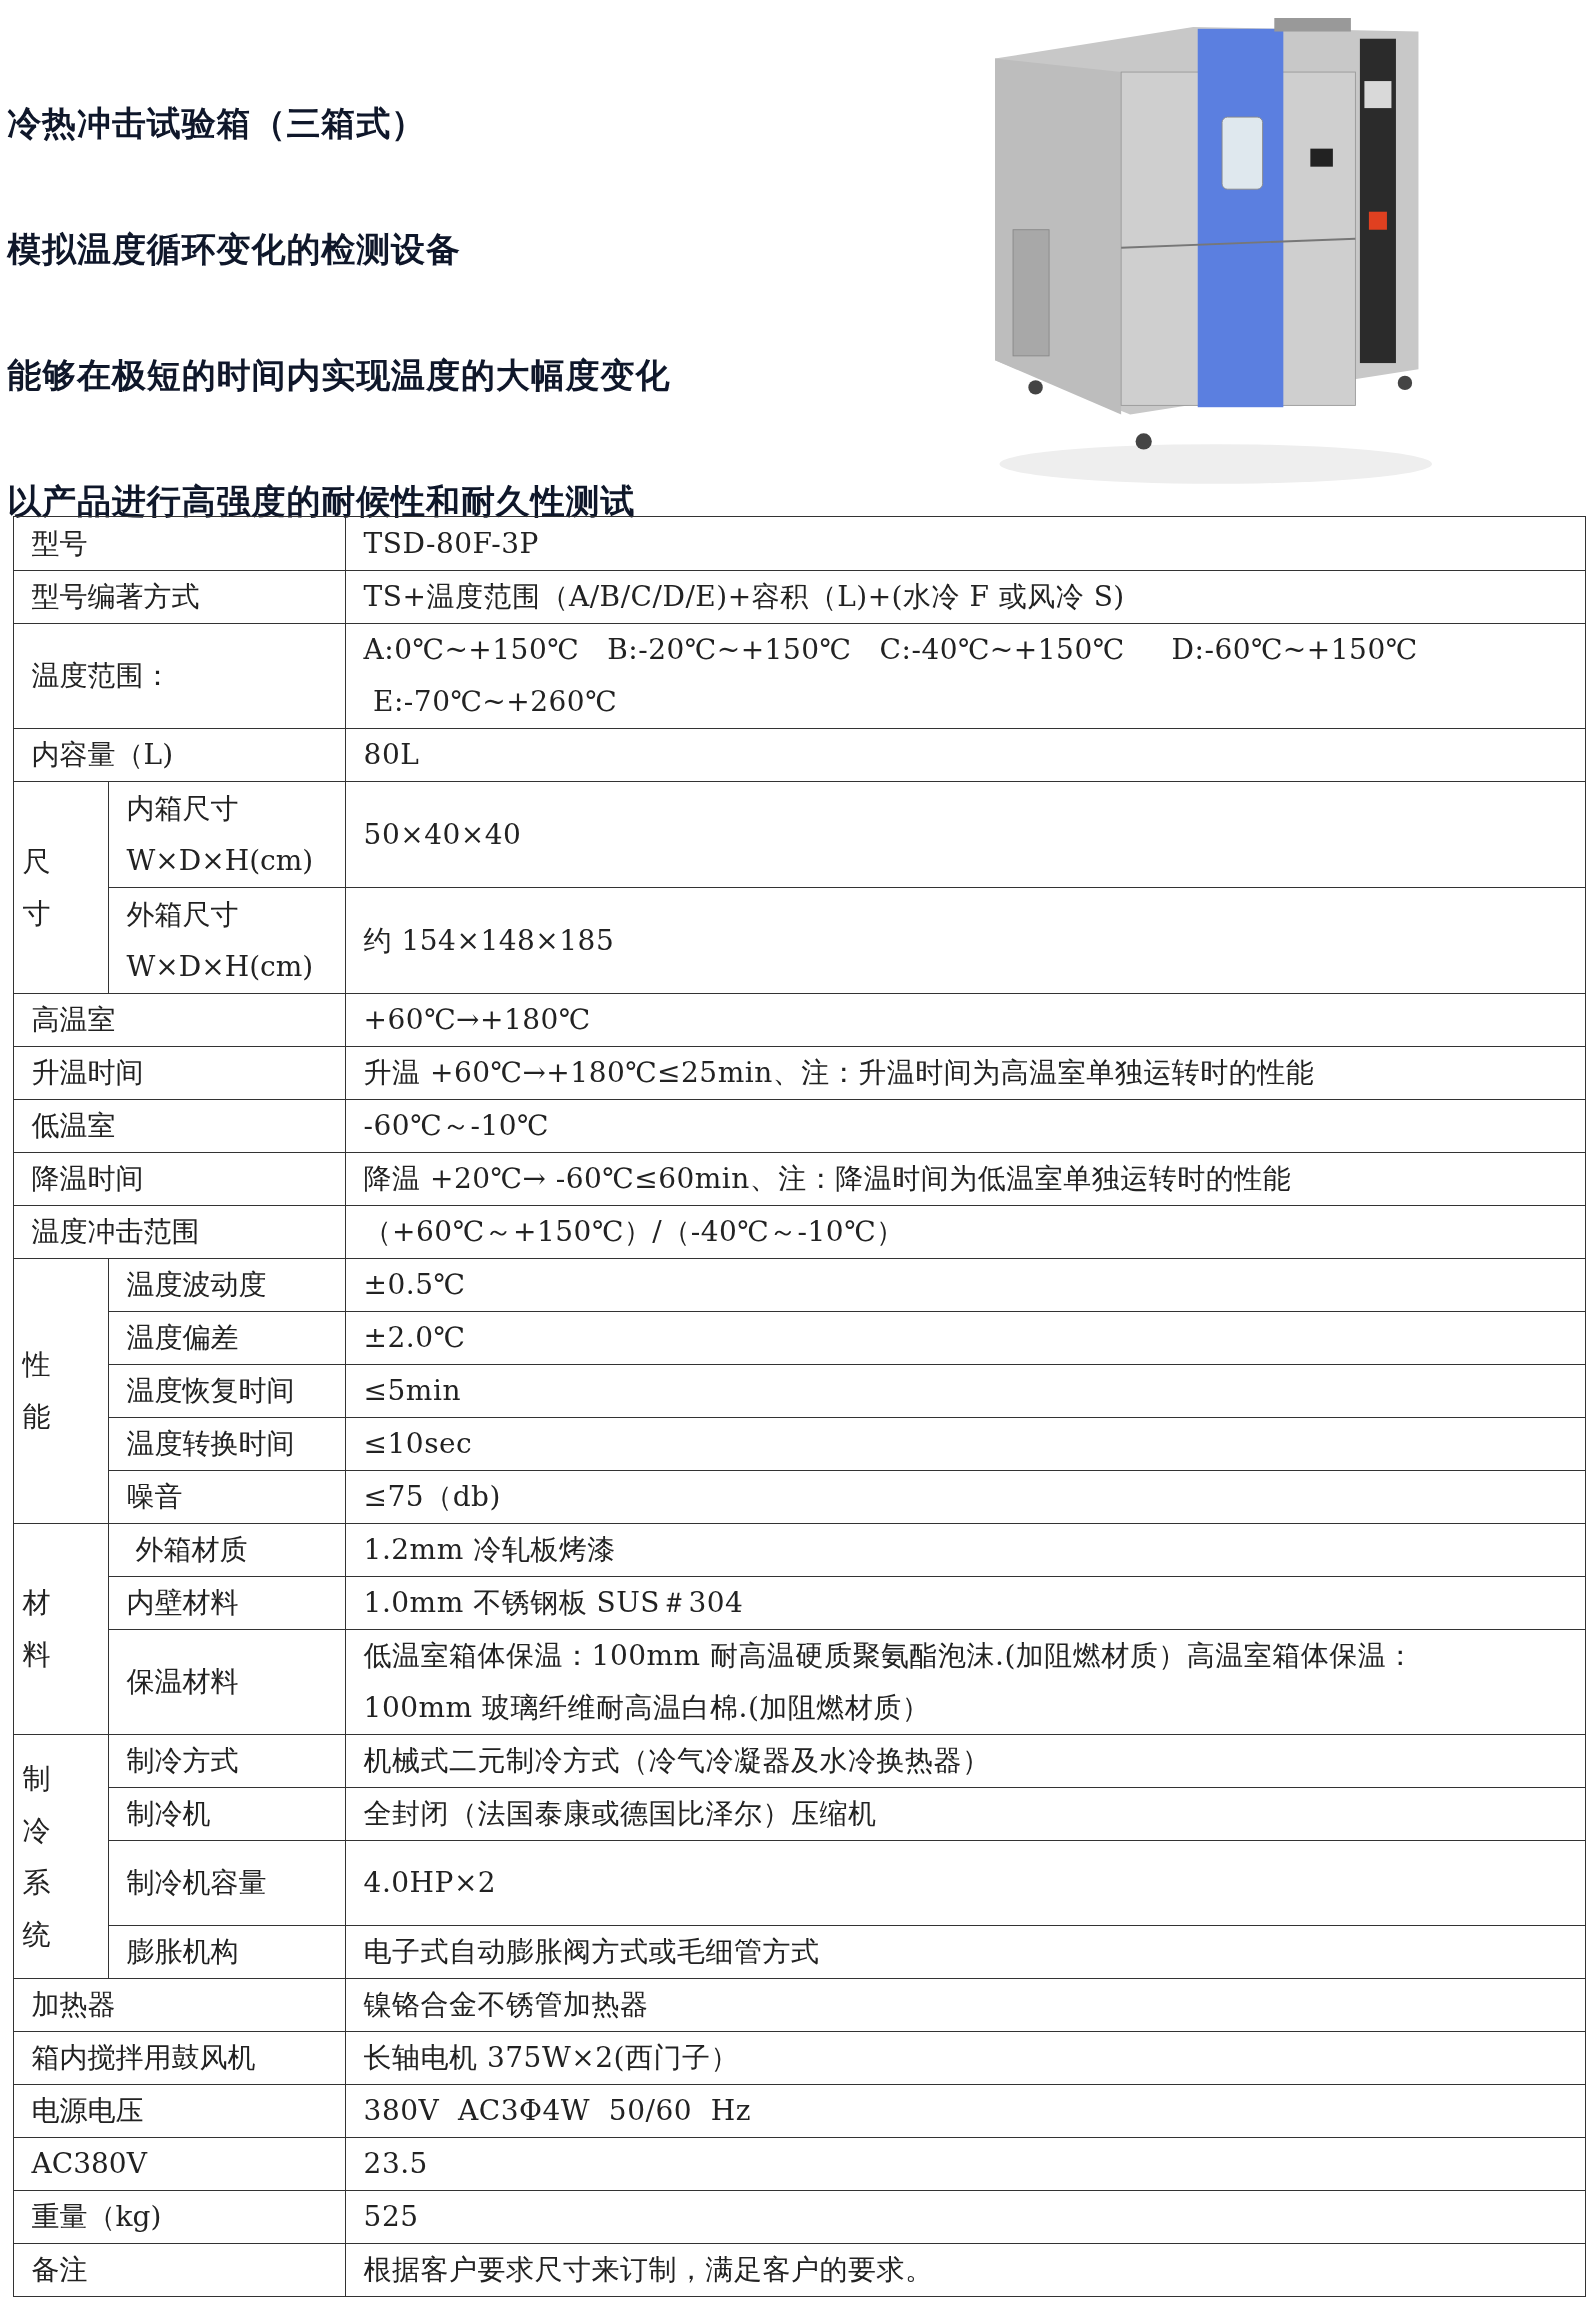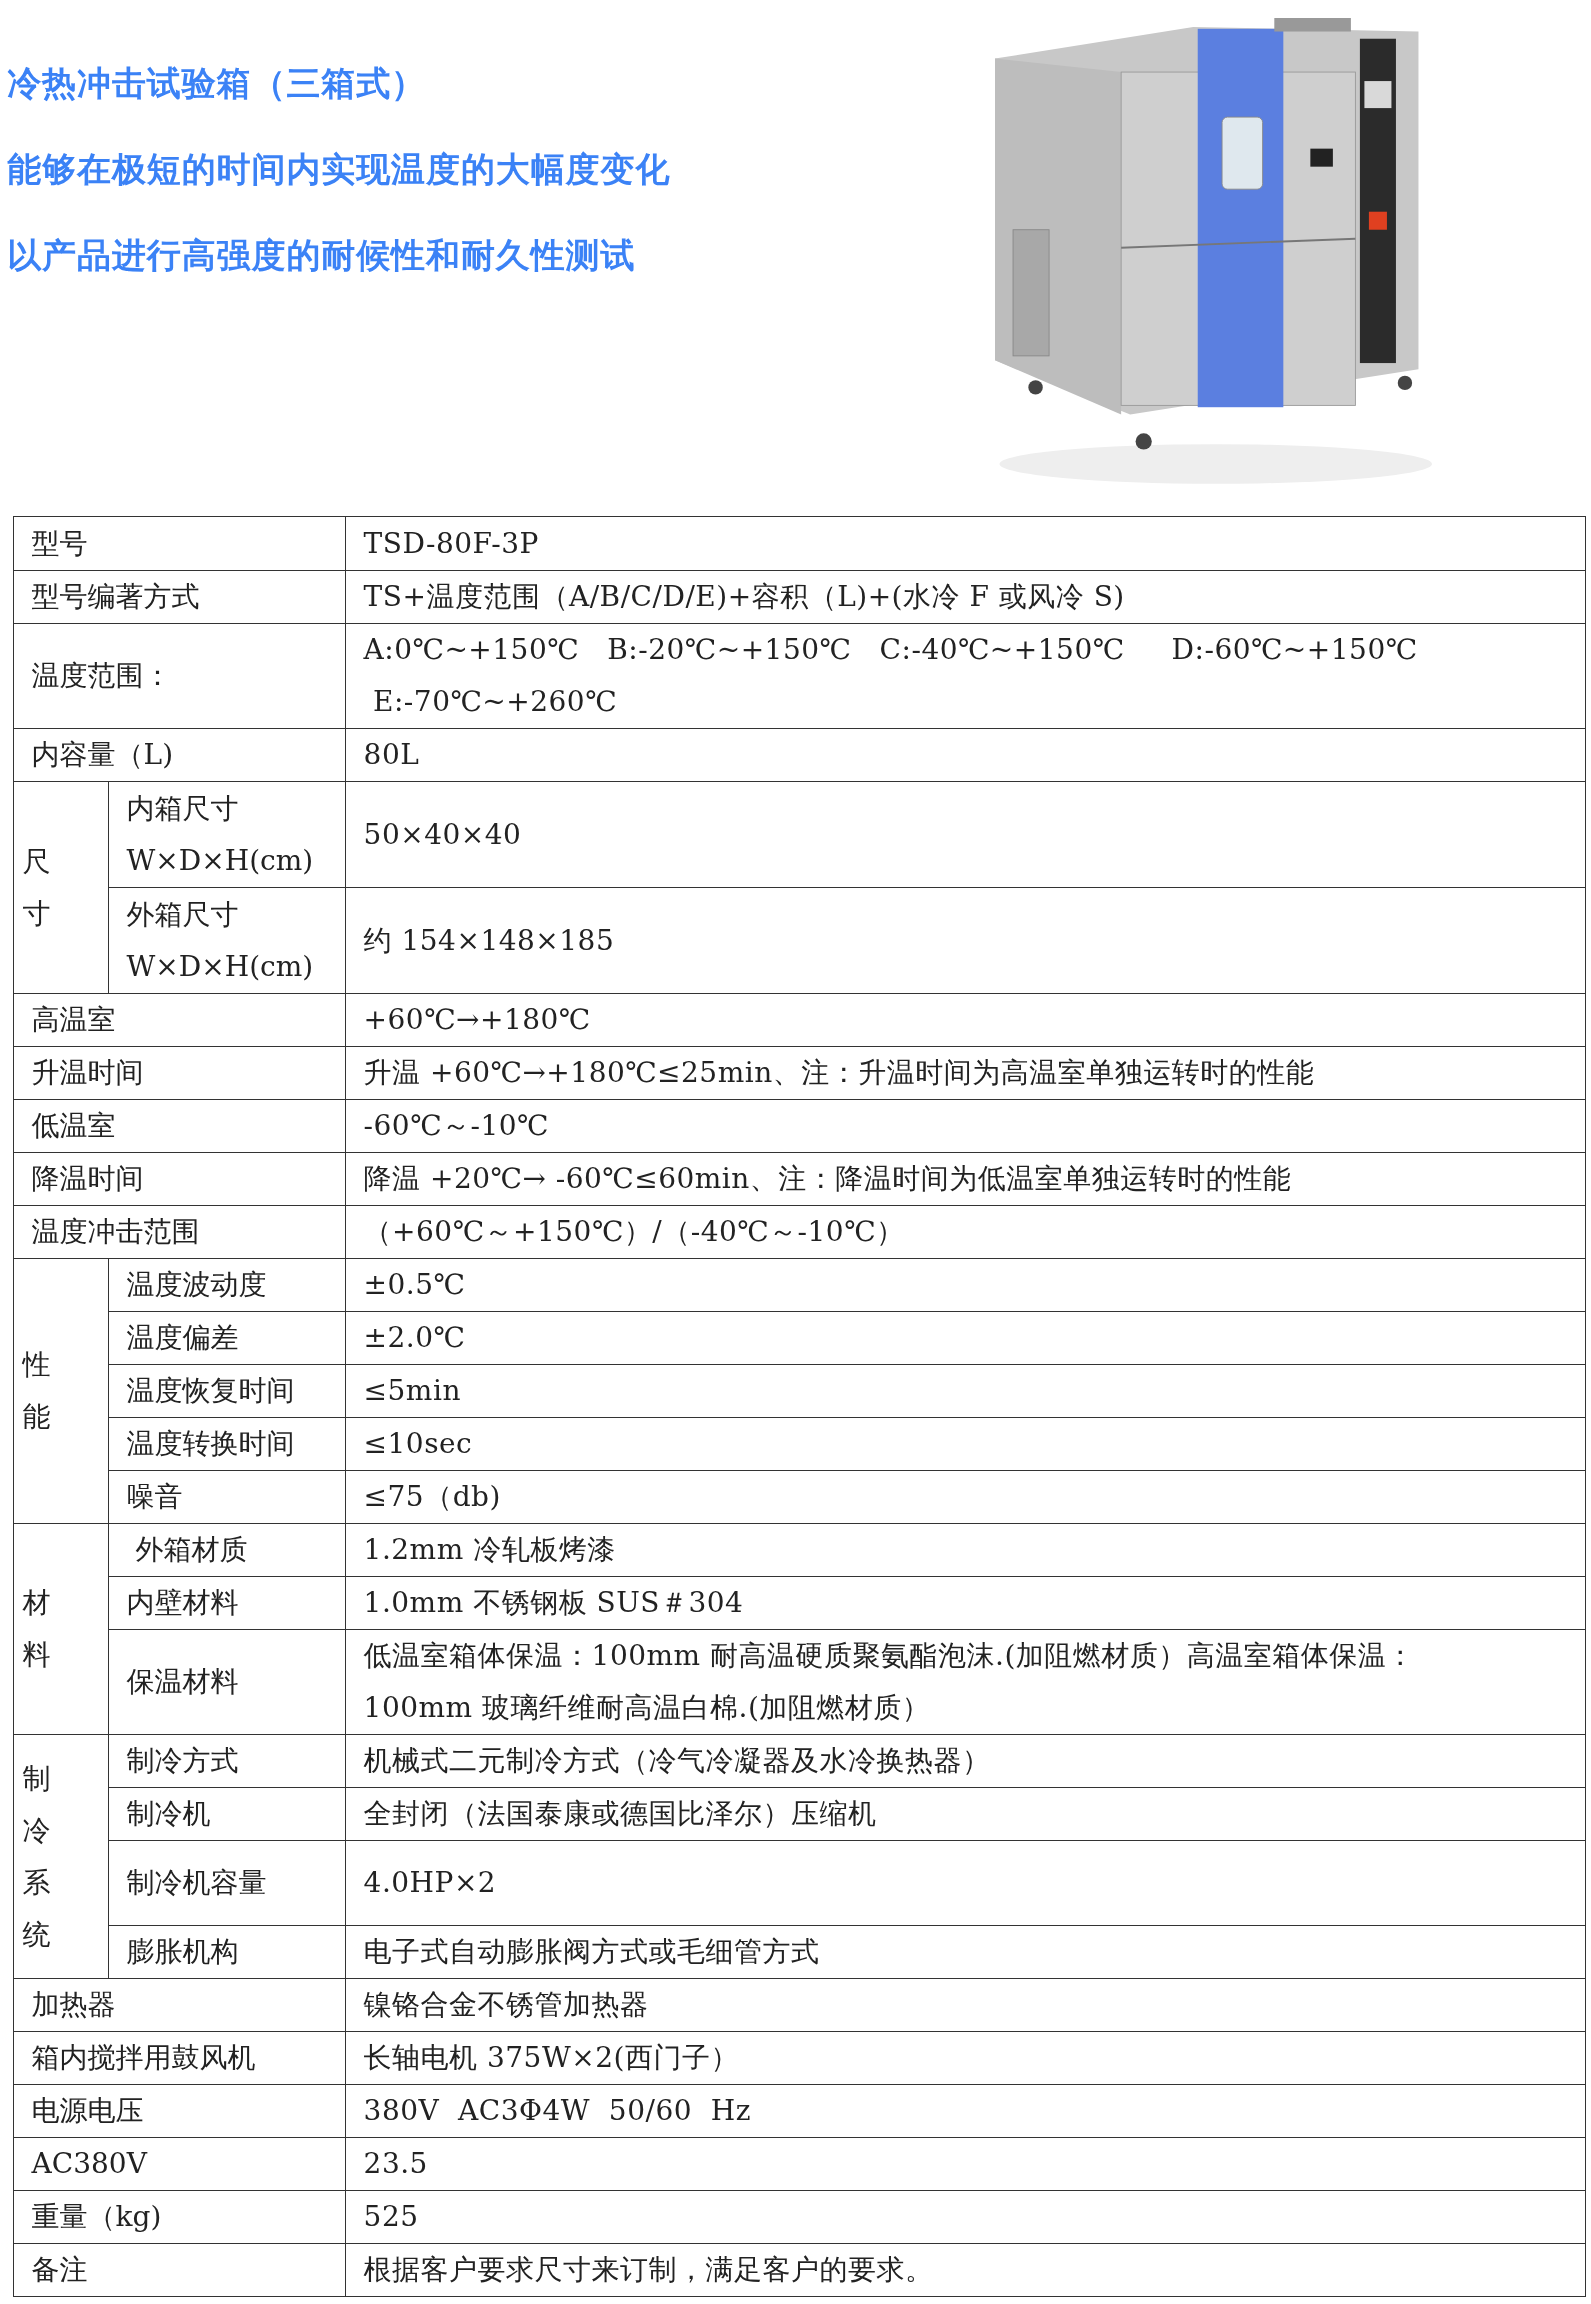--- a/index.html
+++ b/index.html
@@ -1,34 +1,35 @@
 <!DOCTYPE html>
 <html style="font-size:14.4px"><head>
 <meta charset="utf-8">
 <style>
   html, body { margin:0; padding:0; background:#ffffff; }
   body { width:1591px; height:2304px; position:relative; overflow:hidden;
          font-family:"DejaVu Serif","Liberation Serif",serif; color:#222; }
   .headline { position:absolute; left:7.2px; top:56px; width:954px; }
   .headline .line { font-family:"DejaVu Sans","Liberation Sans",sans-serif;
-         color:#3b82f6; font-size:34px; font-weight:bold; height:86px; line-height:54px; white-space:nowrap; letter-spacing:0.9px; }
+         color:#0f172a; font-size:34px; font-weight:bold; height:86px; line-height:54px; white-space:nowrap; letter-spacing:0.9px;margin-top:40px; }
   .product { position:absolute; left:986px; top:9px; width:455px; height:482px; }
   table.spec { position:absolute; left:12.6px; top:516px; width:1573px; border-collapse:collapse; table-layout:fixed; }
   table.spec td { border:1.8px solid #333; font-size:28px; padding:0 0 0 18px; vertical-align:middle; white-space:nowrap; overflow:hidden; line-height:52px; }
   table.spec td.val { letter-spacing:0.5px; }
   table.spec td.grp { padding-left:9px; line-height:52px; white-space:normal; width:54px; }
   table.spec td.sub { }
   td .l2 { display:block; }
   .grp span { display:block; }
 </style>
 </head>
 <body>
 
 <div class="headline">
   <div class="line">冷热冲击试验箱（三箱式）</div>
+  <div class="line">模拟温度循环变化的检测设备</div>
   <div class="line">能够在极短的时间内实现温度的大幅度变化</div>
   <div class="line">以产品进行高强度的耐候性和耐久性测试</div>
 </div>
 
 <div class="product">
   <svg width="455" height="482" viewBox="0 0 505 535">
     <ellipse cx="255" cy="505" rx="240" ry="22" fill="#eeeeee"></ellipse>
     <polygon points="10,55 230,20 480,25 480,400 160,450 10,390" fill="#c8c8c8"></polygon>
     <polygon points="10,55 150,70 150,450 10,390" fill="#bdbdbd"></polygon>
     <rect x="150" y="70" width="260" height="370" fill="#cfcfcf" stroke="#999" stroke-width="1"></rect>

